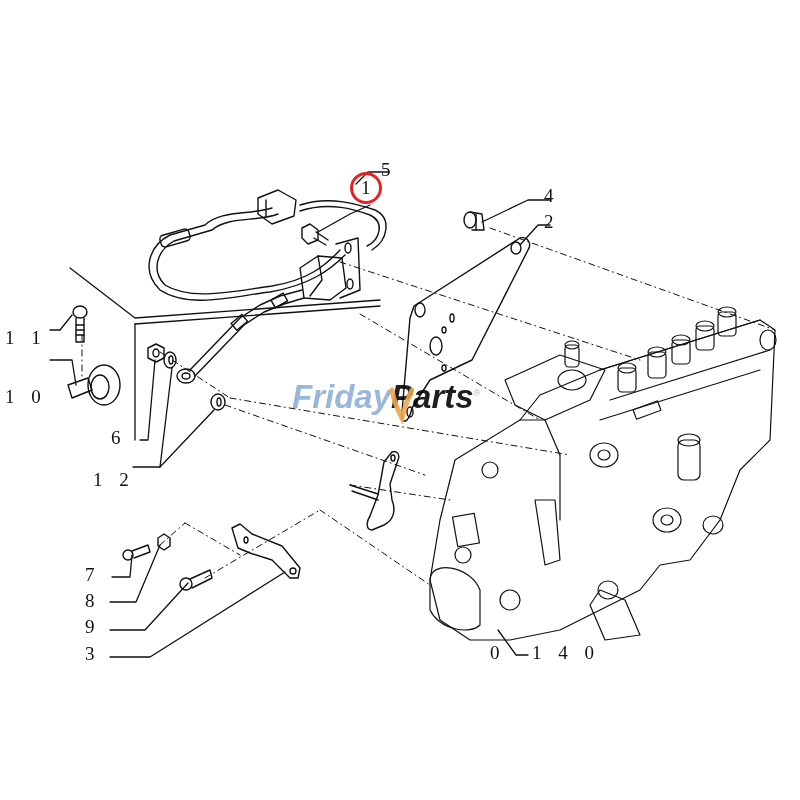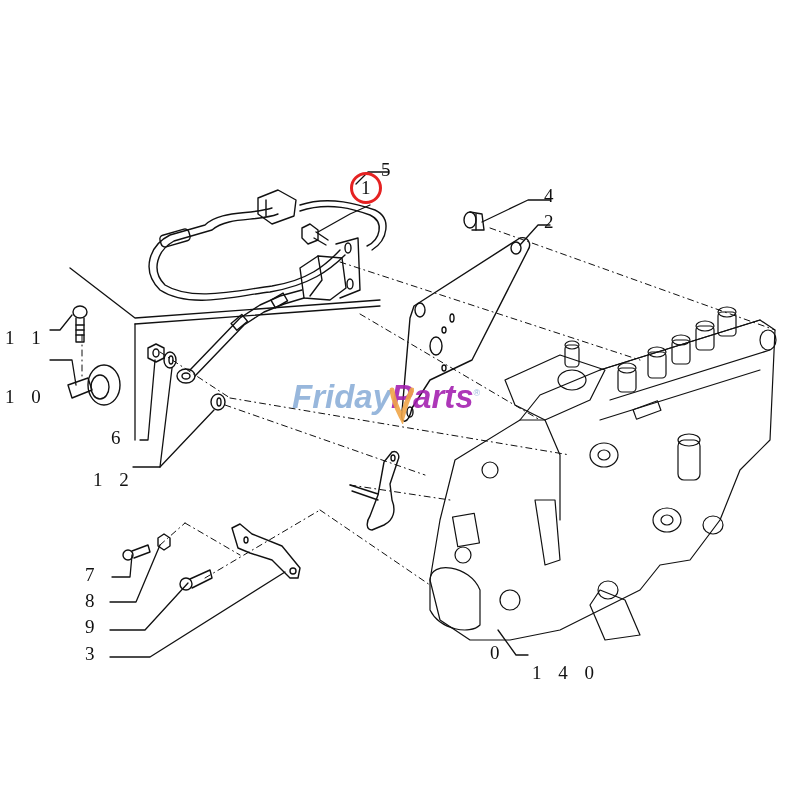--- a/index.html
+++ b/index.html
@@ -1,20 +1,20 @@
 <!DOCTYPE html>
 <html><head>
   <meta charset="utf-8">
   <style>
     html, body { margin: 0; padding: 0; background: #ffffff; }
     body { width: 800px; height: 800px; position: relative; overflow: hidden; font-family: "DejaVu Serif", serif; }
     #canvas { position: absolute; left: 0; top: 0; width: 800px; height: 800px; }
     .callout { position: absolute; font-family: "Liberation Serif", "DejaVu Serif", serif; font-size: 19px; color: #111; letter-spacing: 6px; line-height: 1; }
     .watermark { position: absolute; left: 292px; top: 378px; font-family: "Liberation Sans", "DejaVu Sans", sans-serif; font-weight: bold; font-style: italic; font-size: 33px; letter-spacing: 0px; color: #8aaed8; opacity: 0.88; white-space: nowrap; pointer-events: none; }
-    .watermark .brand-b { color: #a21caf; }
+    .watermark .brand-b { color: #000000; }
     .watermark .reg { font-size: 9px; vertical-align: super; font-style: normal; font-weight: normal; color: #8aaed8; }
     .highlight { position: absolute; left: 350px; top: 172px; width: 32px; height: 32px; border: 3px solid #e52222; border-radius: 50%; box-sizing: border-box; }
   </style>
 </head>
 <body>
 
 <svg id="canvas" viewBox="0 0 800 800" xmlns="http://www.w3.org/2000/svg" fill="none" stroke="#111" stroke-width="1.4" stroke-linecap="round" stroke-linejoin="round">
 
   <g stroke-width="1.3">
 
@@ -208,20 +208,20 @@
 <div class="callout" style="left:544px;top:212px;">2</div>
 <div class="callout" style="left:5px;top:328px;">1 1</div>
 <div class="callout" style="left:5px;top:347px;margin-top:40px;">1 0</div>
 <div class="callout" style="left:111px;top:428px;">6</div>
 <div class="callout" style="left:93px;top:455px;margin-top:15px;">1 2</div>
 <div class="callout" style="left:85px;top:565px;">7</div>
 <div class="callout" style="left:85px;top:591px;">8</div>
 <div class="callout" style="left:85px;top:617px;">9</div>
 <div class="callout" style="left:85px;top:644px;">3</div>
 <div class="callout" style="left:490px;top:643px;">0</div>
-<div class="callout" style="left:532px;top:643px;margin-top:20px;">1 4 0</div>
+<div class="callout" style="left:532px;top:643px;">1 4 0</div>
 
 <div class="watermark">
   <span>Friday</span><span class="brand-b">Parts</span><span class="reg">®</span>
 </div>
 <svg style="position:absolute;left:388px;top:384px;" width="26" height="40" viewBox="0 0 26 40">
   <path d="M4,6 C6,20 12,30 14,34 C16,26 20,14 24,6" stroke="#f0a548" stroke-width="5" fill="none" stroke-linecap="round" opacity="0.9"></path>
 </svg>
 
 </body></html>

